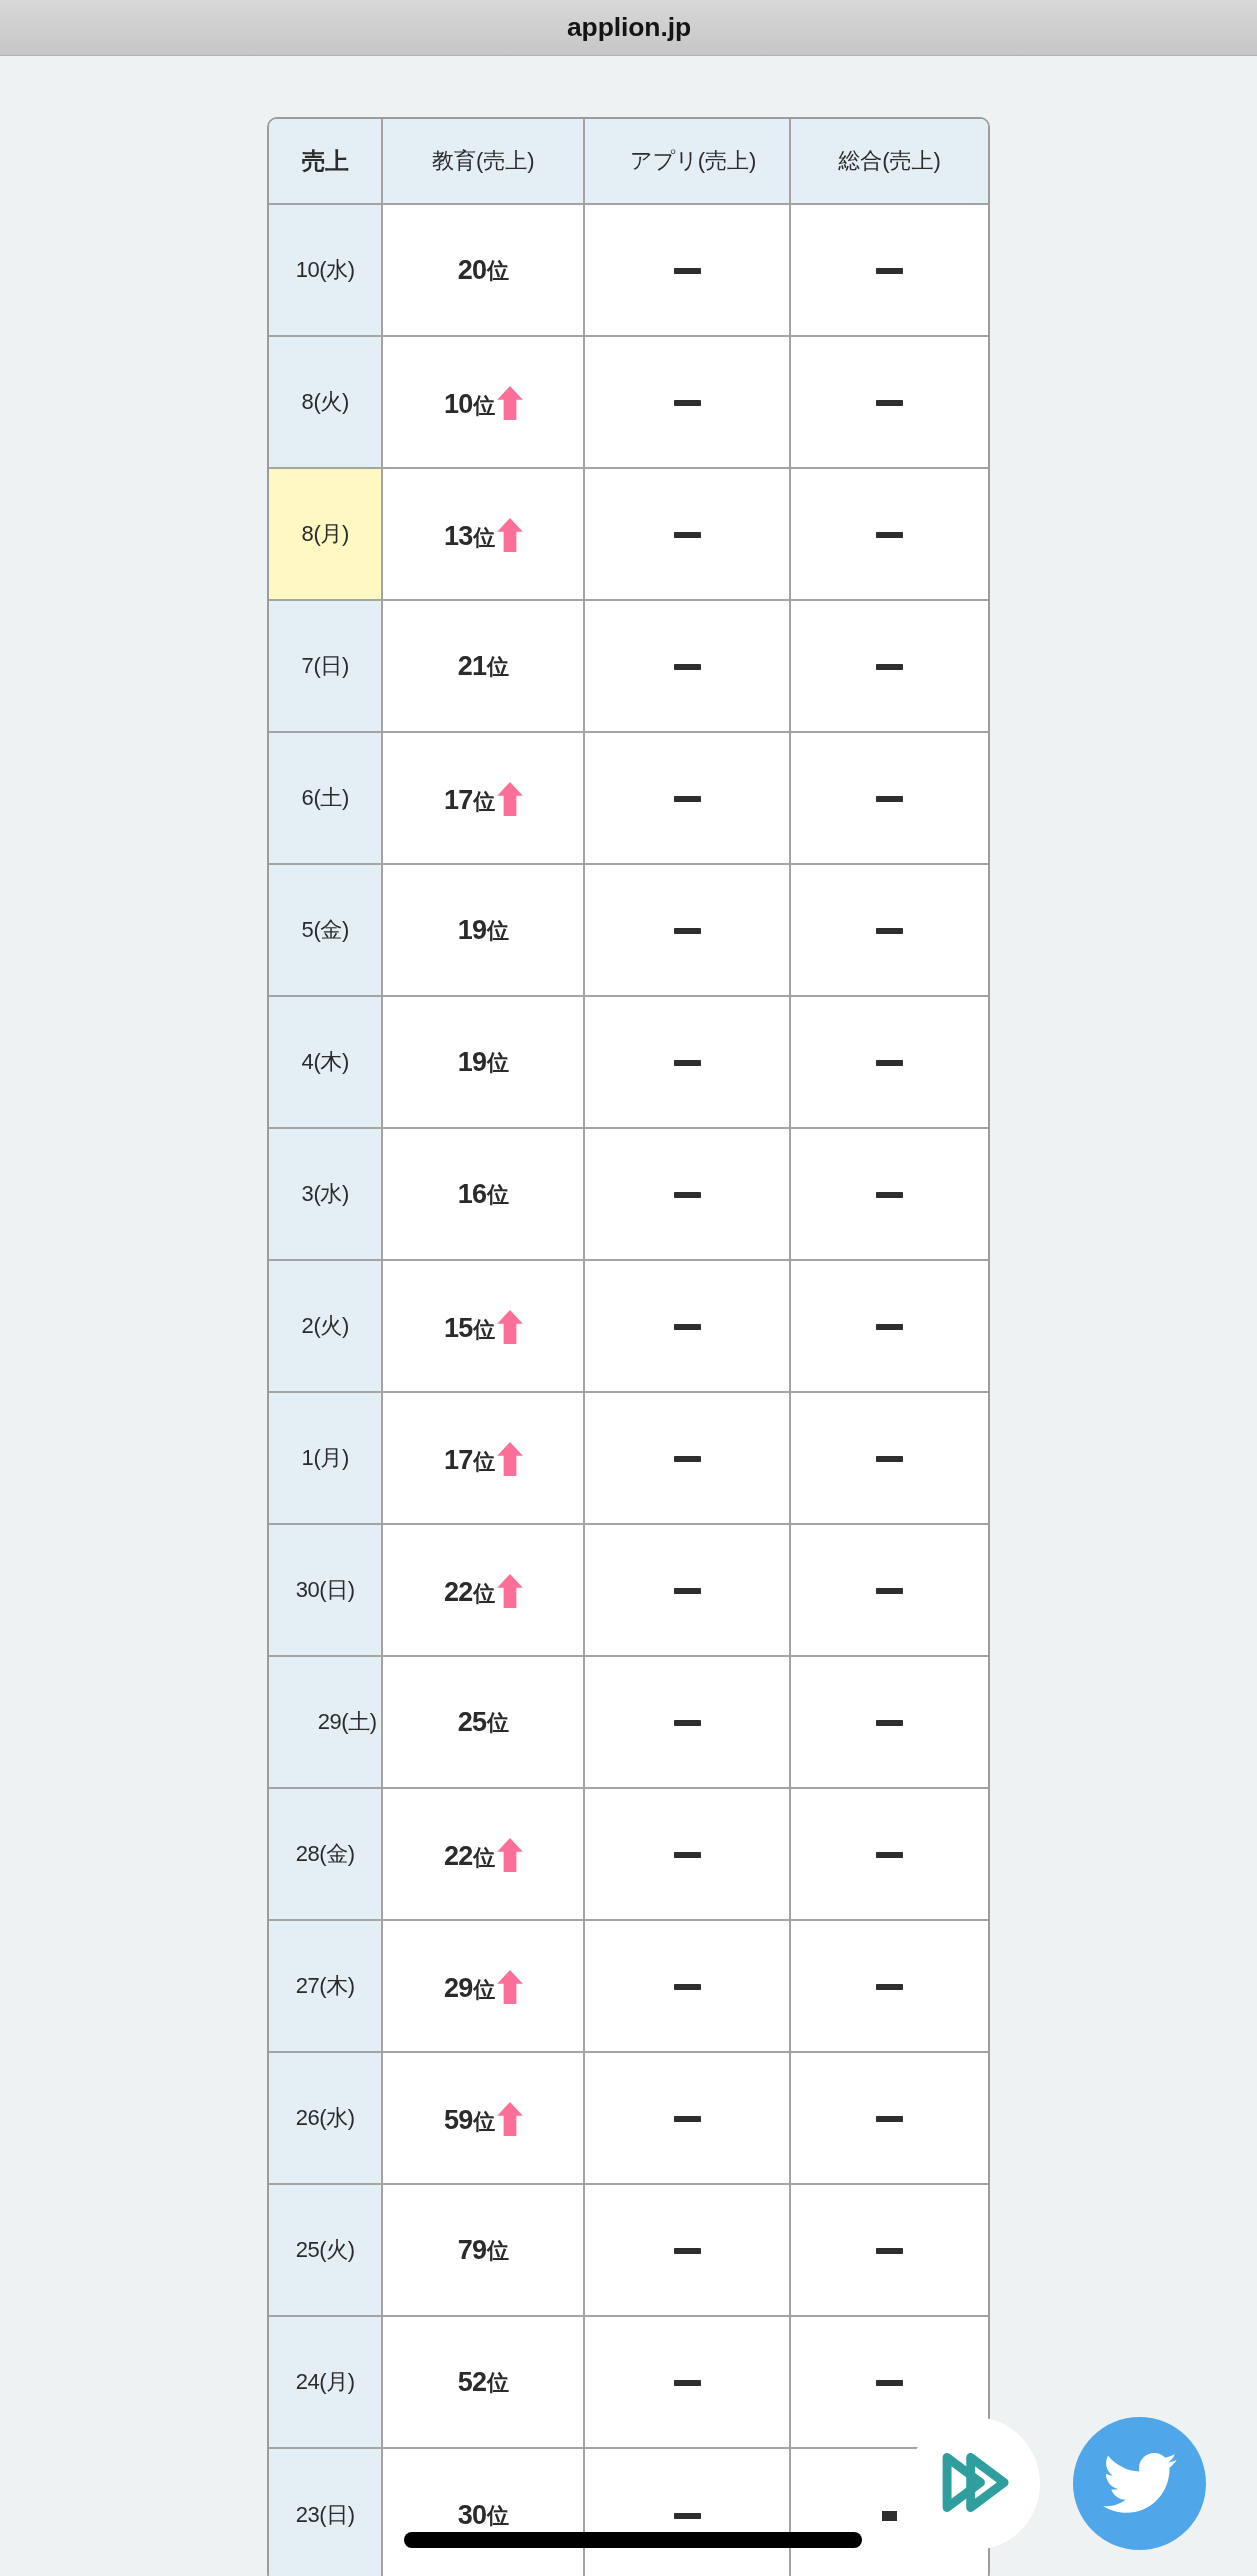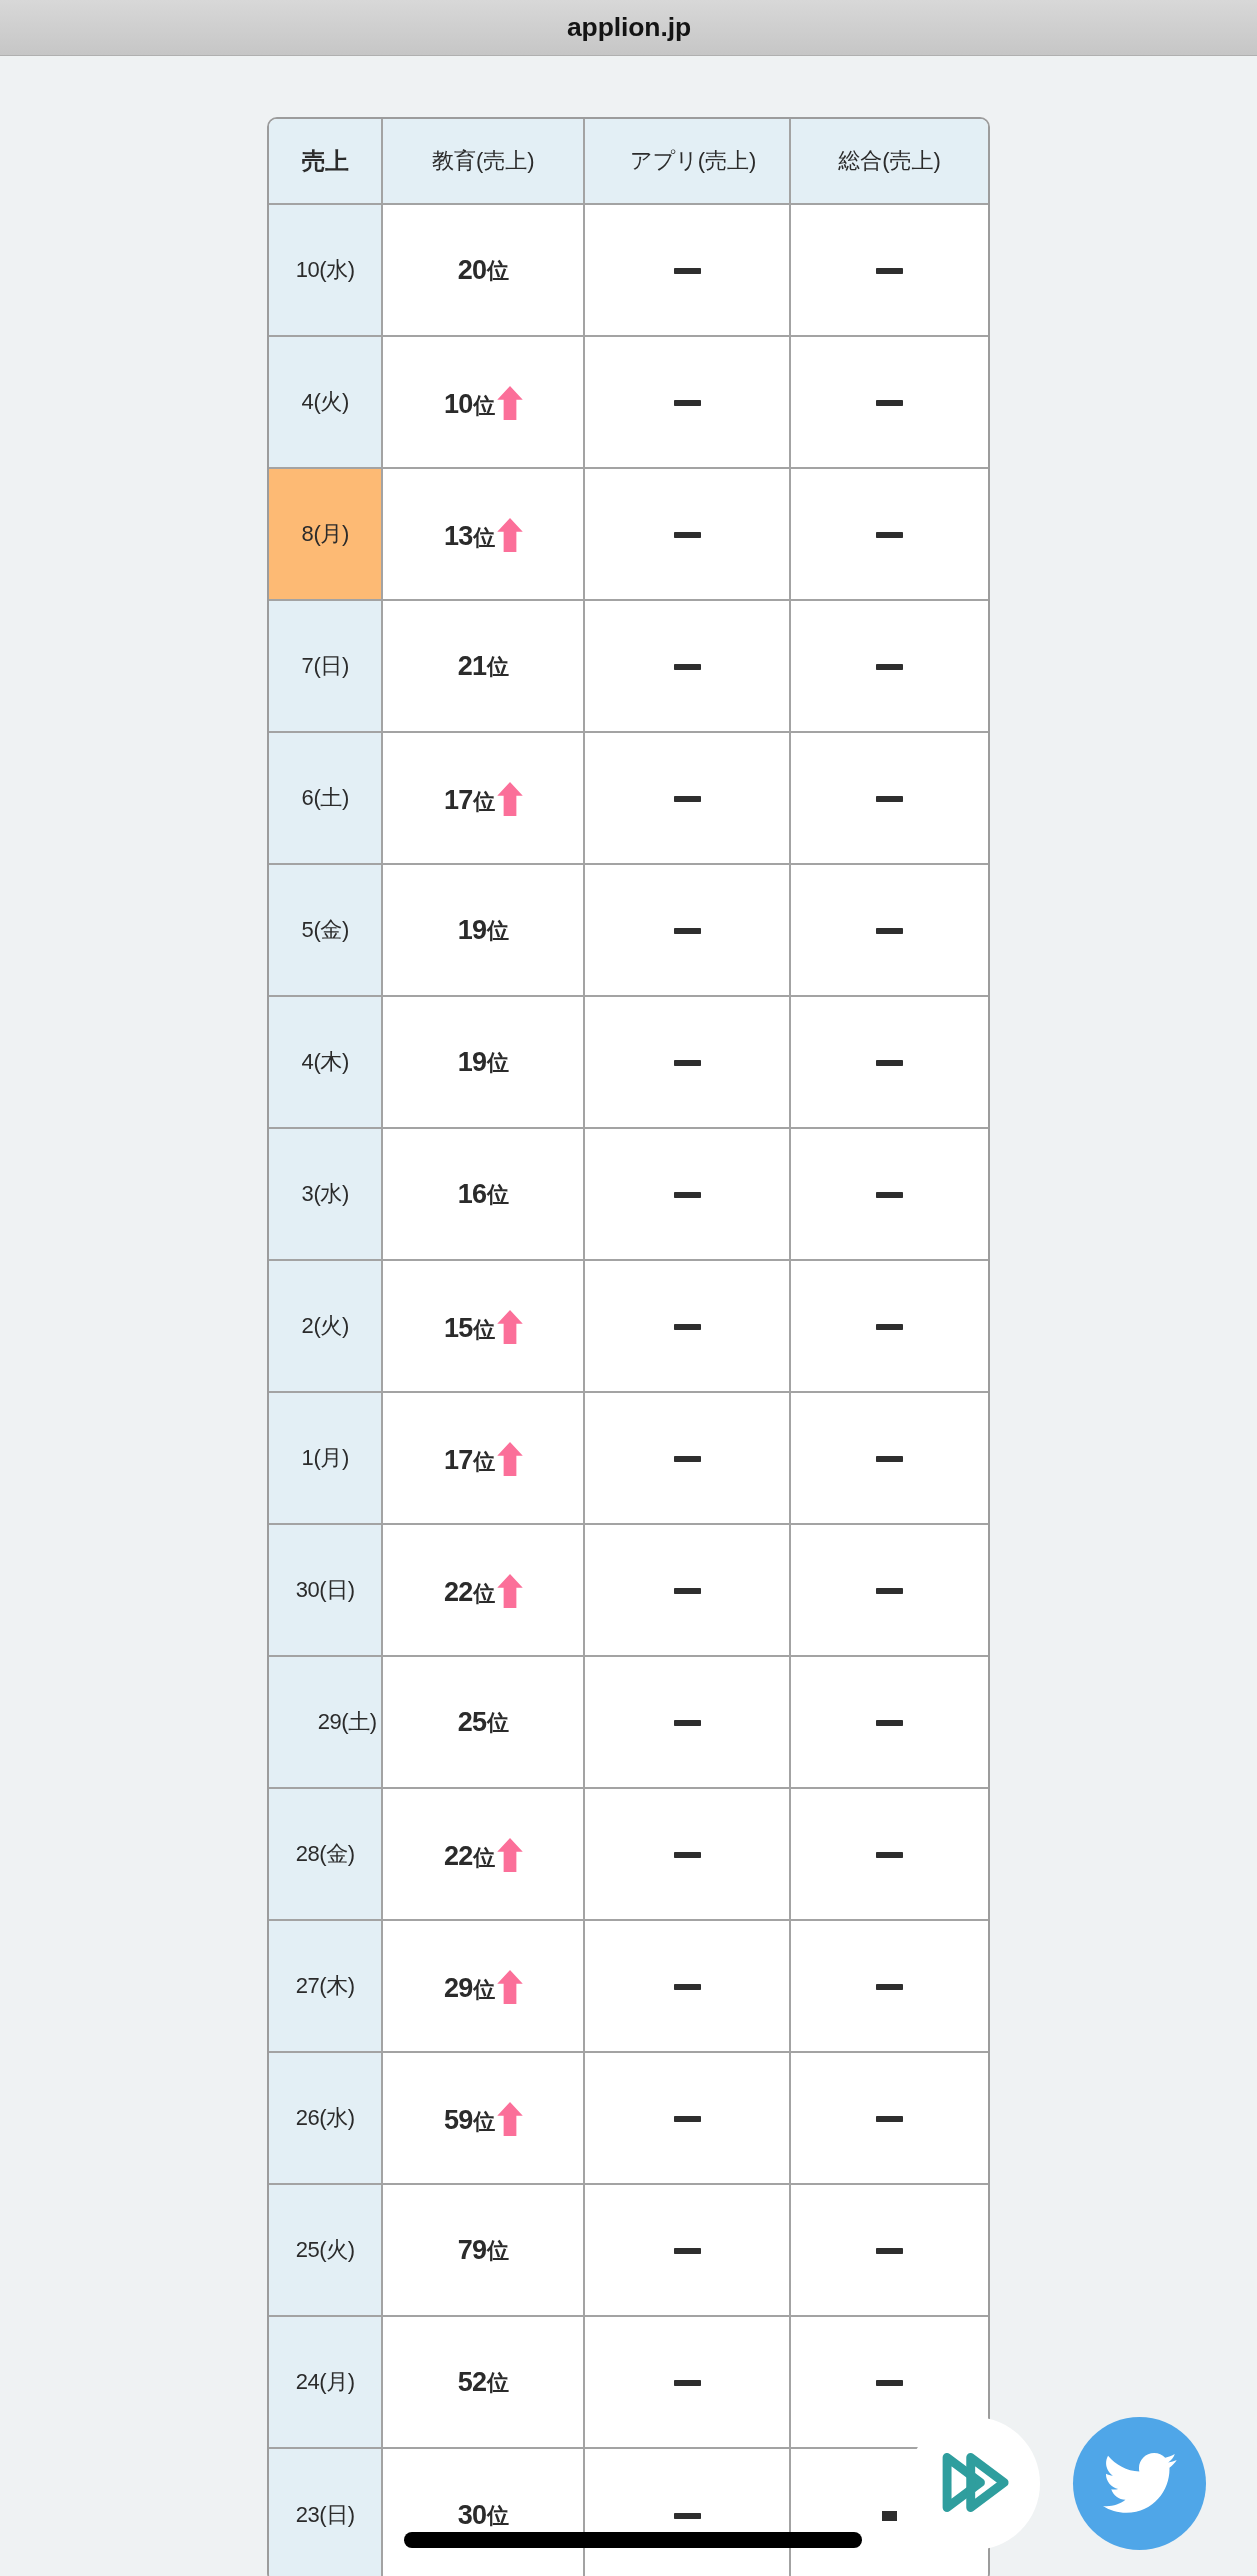--- a/index.html
+++ b/index.html
@@ -144,37 +144,37 @@
           <td class="rank-cell">
             <span class="rank-wrap">
               <span class="rank-num">20</span>
               <span class="rank-unit">位</span>
             </span>
           </td>
           <td class="rank-cell"><span class="dash"></span></td>
           <td class="rank-cell"><span class="dash"></span></td>
         </tr>
         <tr>
-          <td class="date-cell" style="background: rgb(227, 239, 245);">4(火)</td>
+          <td class="date-cell" style="background: rgb(227, 239, 245);">8(火)</td>
           <td class="rank-cell">
             <span class="rank-wrap">
               <span class="rank-num">10</span>
               <span class="rank-unit">位</span>
               <span style="display: inline-flex;">
                 <svg class="up-arrow" viewBox="0 0 24 32" aria-hidden="true">
                   <path fill="#FB6F99" d="M12 0 L24 13 L18 13 L18 32 L6 32 L6 13 L0 13 Z"></path>
                 </svg>
               </span>
             </span>
           </td>
           <td class="rank-cell"><span class="dash"></span></td>
           <td class="rank-cell"><span class="dash"></span></td>
         </tr>
         <tr>
-          <td class="date-cell" style="background: #fdba74;">8(月)</td>
+          <td class="date-cell" style="background: #fef9c3;">8(月)</td>
           <td class="rank-cell">
             <span class="rank-wrap">
               <span class="rank-num">13</span>
               <span class="rank-unit">位</span>
               <span style="display: inline-flex;">
                 <svg class="up-arrow" viewBox="0 0 24 32" aria-hidden="true">
                   <path fill="#FB6F99" d="M12 0 L24 13 L18 13 L18 32 L6 32 L6 13 L0 13 Z"></path>
                 </svg>
               </span>
             </span>

